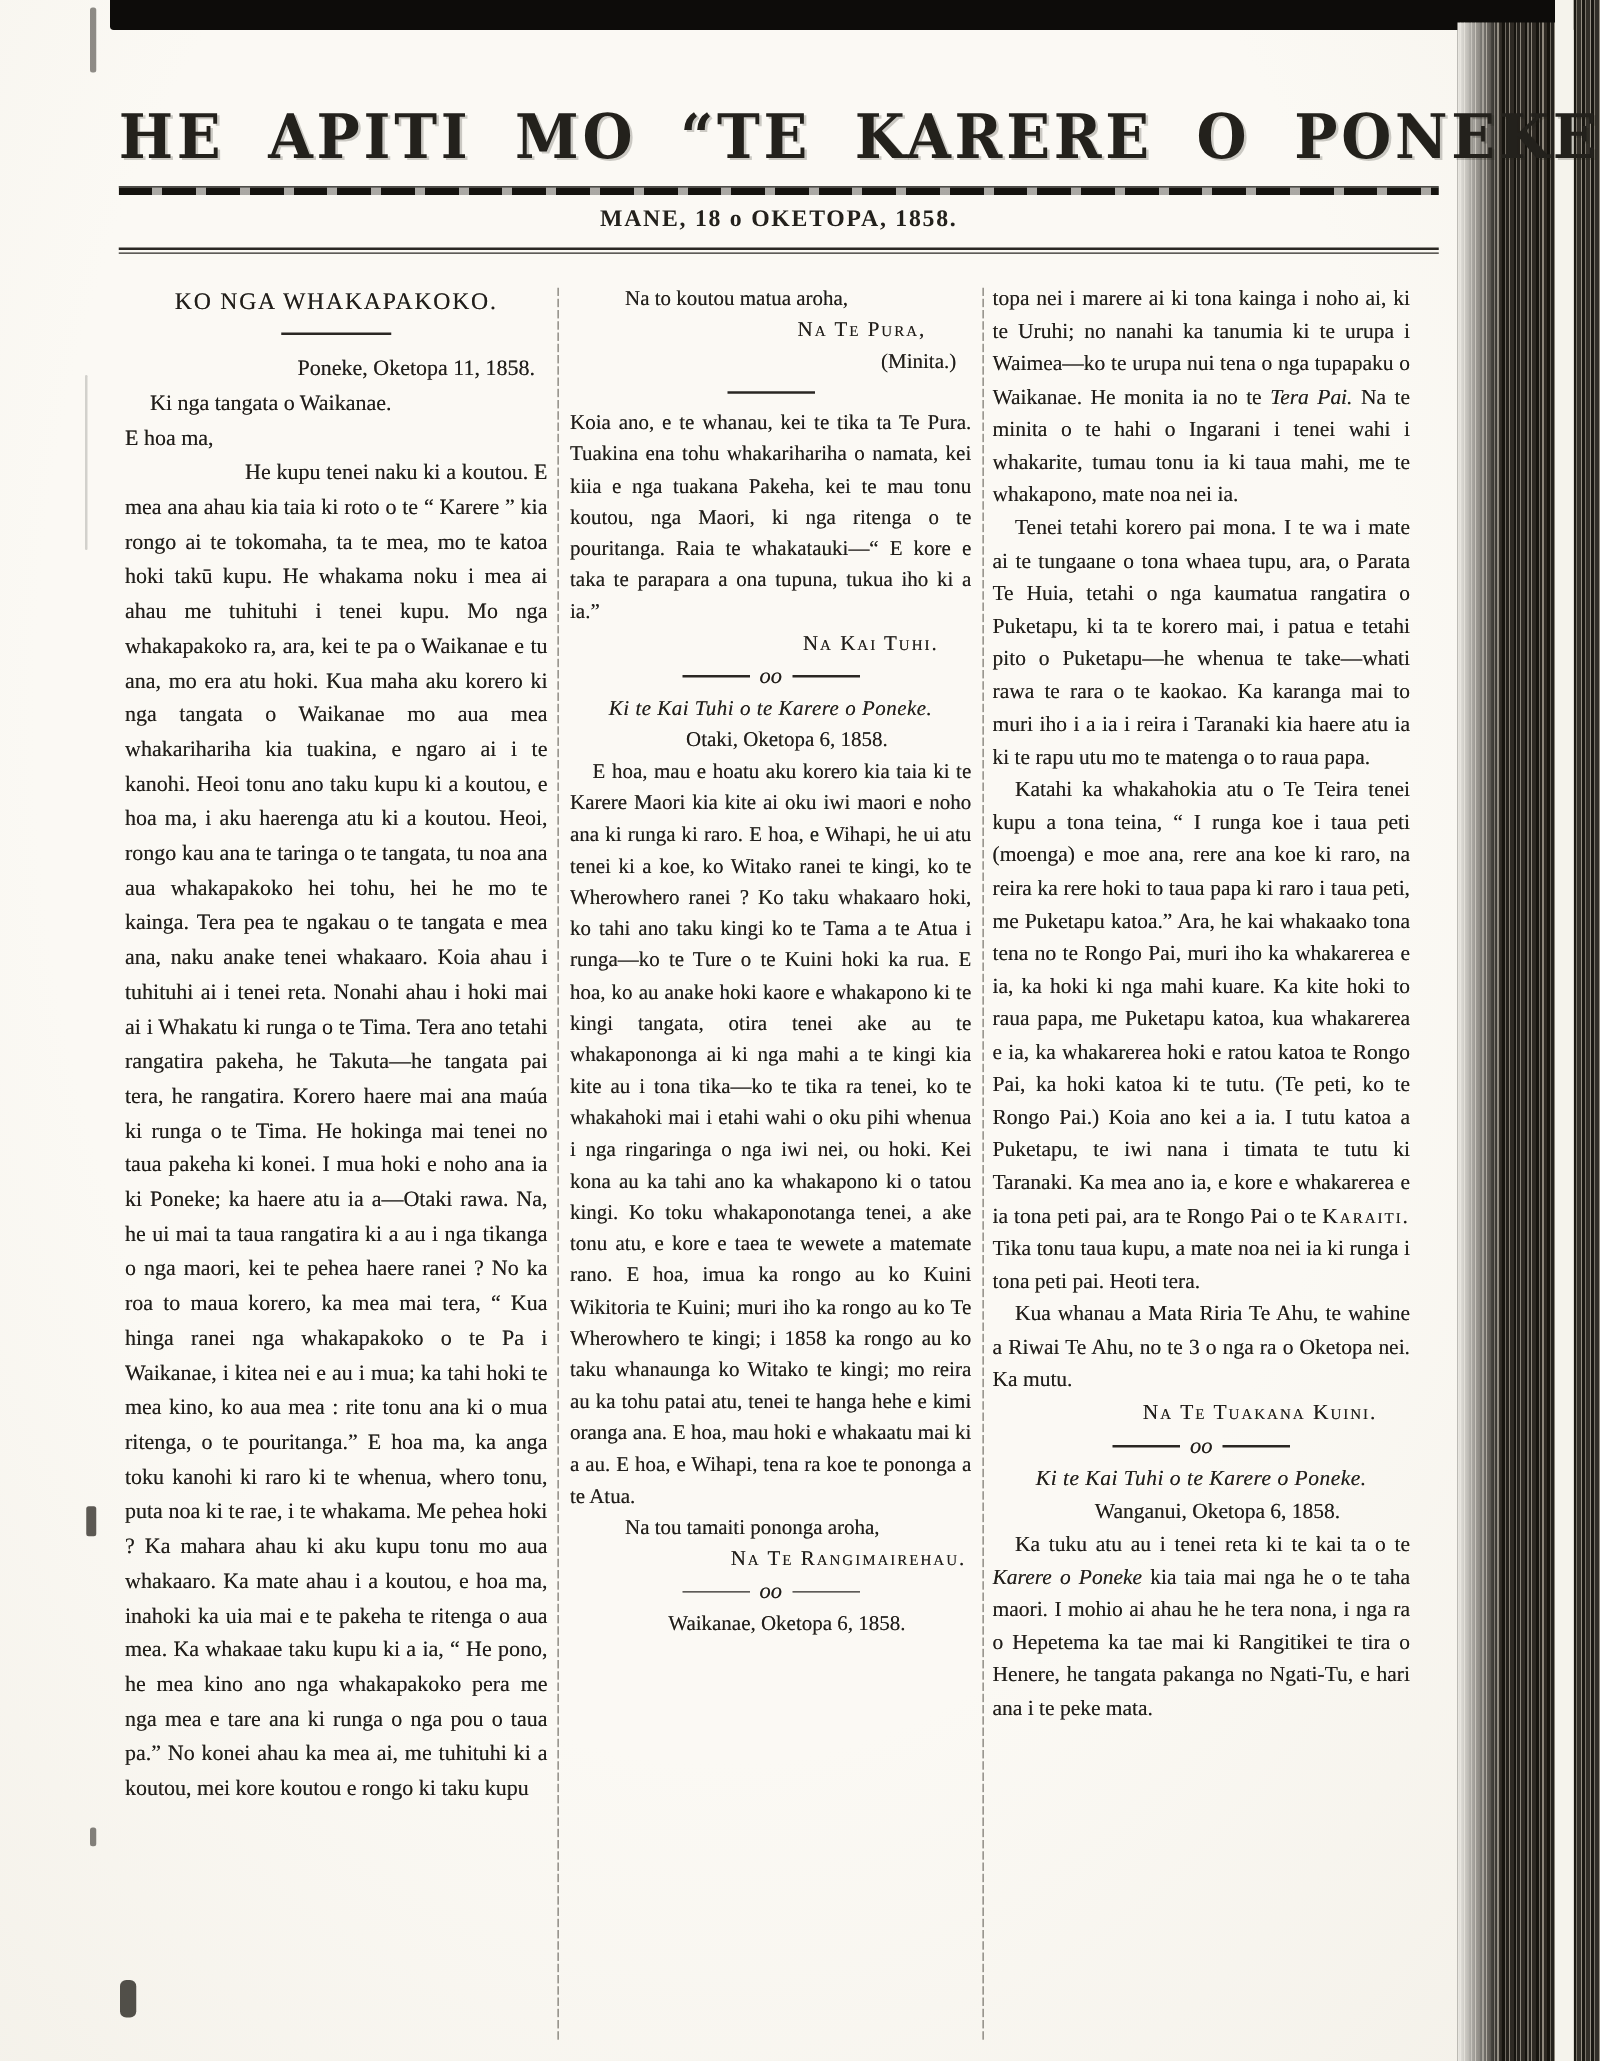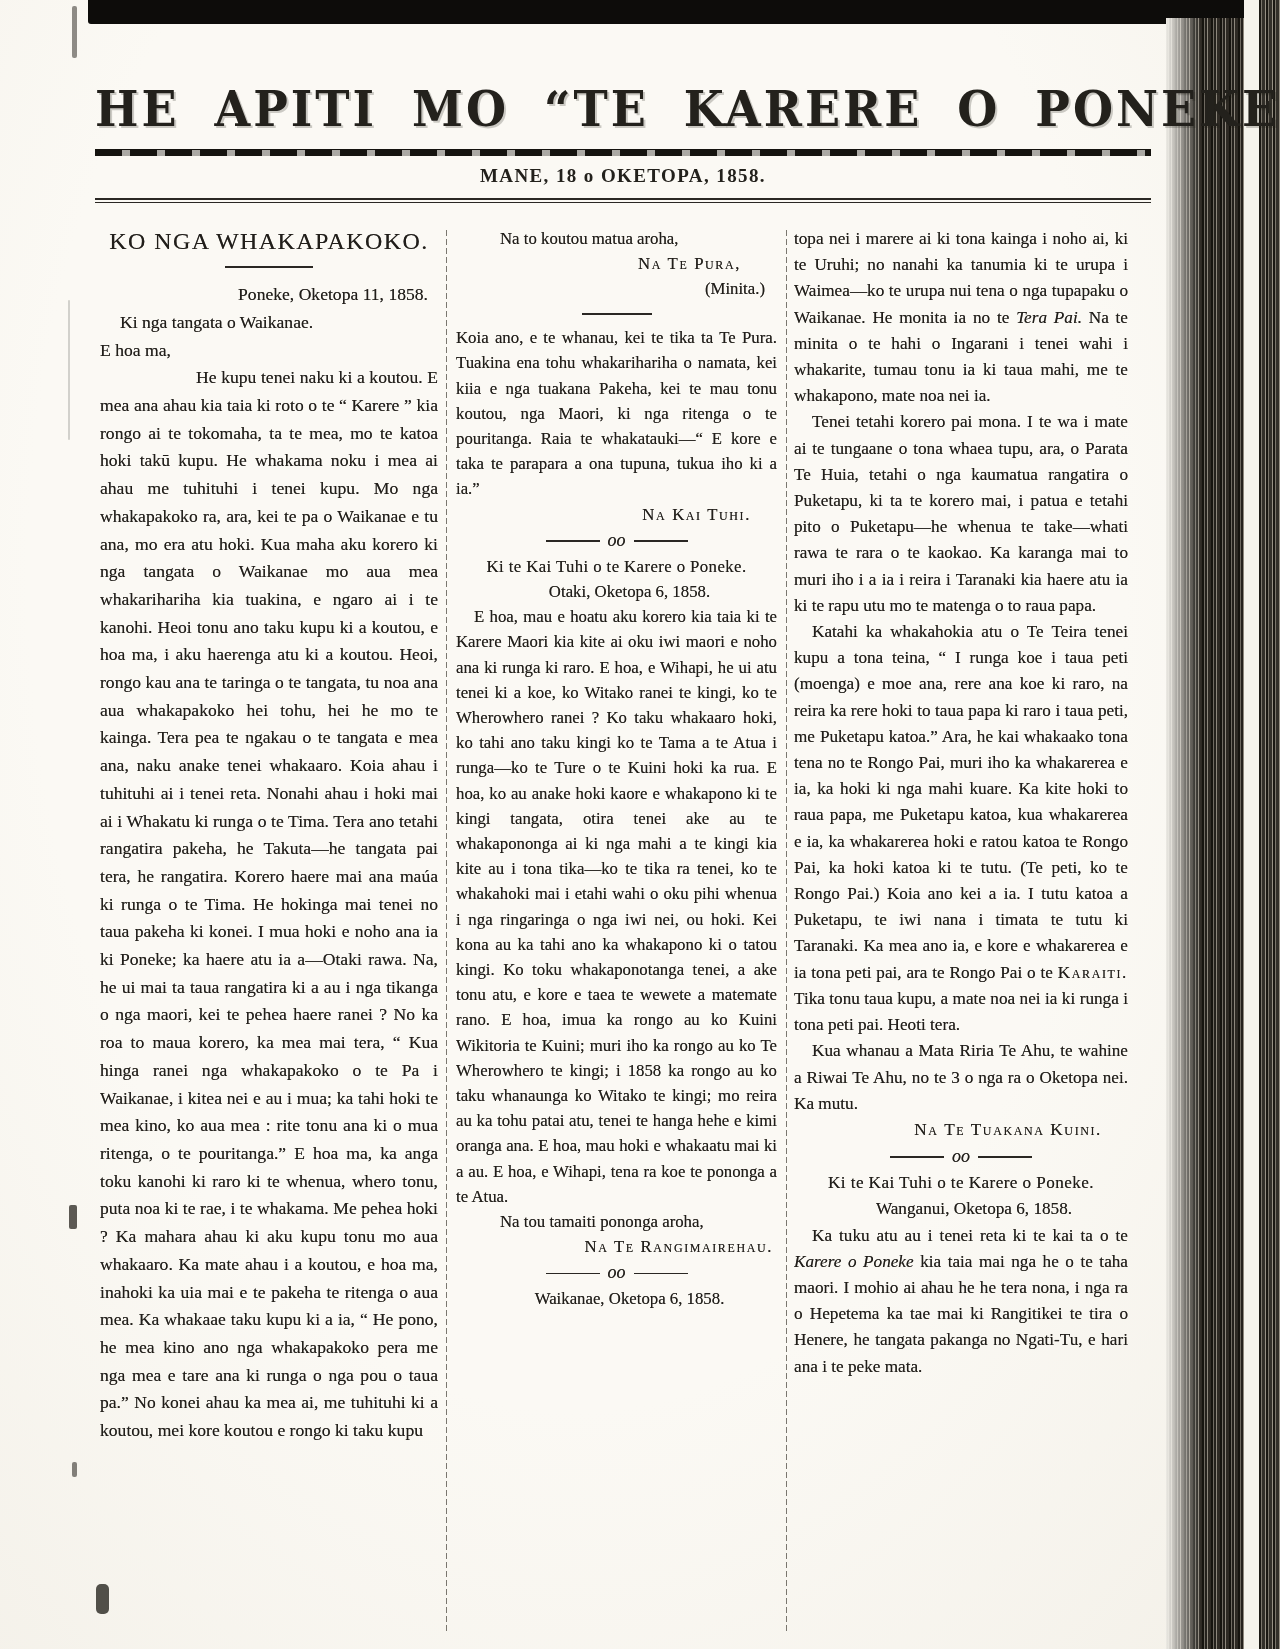--- a/index.html
+++ b/index.html
@@ -49,38 +49,38 @@
     background-image:linear-gradient(#5a564e 72%, transparent 0); background-size:1px 9px; opacity:.8; }
   .cr1 { left:446px; } .cr2 { left:786px; }
 
   .col { position:absolute; top:226px; height:1414px; overflow:hidden;
     text-align:justify; color:#211e1a; text-shadow:0 0 .5px rgba(33,30,26,.65); }
   .col p { margin:0; }
   .col1 { left:100px; width:338px; font-size:17.6px; line-height:27.7px; }
   .col2 { left:456px; width:321px; font-size:16.8px; line-height:25.2px; }
   .col3 { left:794px; width:334px; font-size:17.2px; line-height:26.2px; }
 
-  .article-heading { font-size:24px; letter-spacing:1.4px; text-align:center; font-weight:400; margin-top:2px; }
+  .article-heading { font-size:19px; letter-spacing:1.4px; text-align:center; font-weight:400; margin-top:2px; }
   .short-rule { width:88px; height:2.5px; background:#2a2723; margin:10px auto 13px; }
   .line-right  { text-align:right; padding-right:10px; }
   .line-indent { text-align:left; text-indent:20px; }
   .first-paragraph { text-indent:96px; }
   .ind { text-indent:18px; }
 
   .sig-lead { text-align:left; text-indent:44px; }
   .sig-name { text-align:right; }
   .sc { font-variant:small-caps; letter-spacing:1.6px; }
   .pr36 { padding-right:36px; } .pr12 { padding-right:12px;font-family:Liberation Serif, serif; }
   .pr26 { padding-right:26px; } .pr4 { padding-right:4px; }
 
   .mid-rule { width:70px; height:2.5px; background:#2a2723; margin:11px auto 10px; }
   .oo-divider { display:flex; align-items:center; justify-content:center; gap:8px; margin:5px 0 4px; }
   .oo-divider .dash { width:54px; height:1.6px; background:#2a2723; }
   .oo-divider .oo { font-size:18px; font-style:italic; line-height:1; transform:translateY(-1px); }
-  .letter-heading { text-align:center; letter-spacing:.4px; }
+  .letter-heading { font-style:italic; text-align:center; letter-spacing:.4px; }
   .letter-date { text-align:center; padding-left:26px; }
   .it { font-style:italic; }
 </style>
 </head>
 <body>
 
 <div class="page">
 
   <div class="top-band"></div>
   <div class="right-band"></div>

